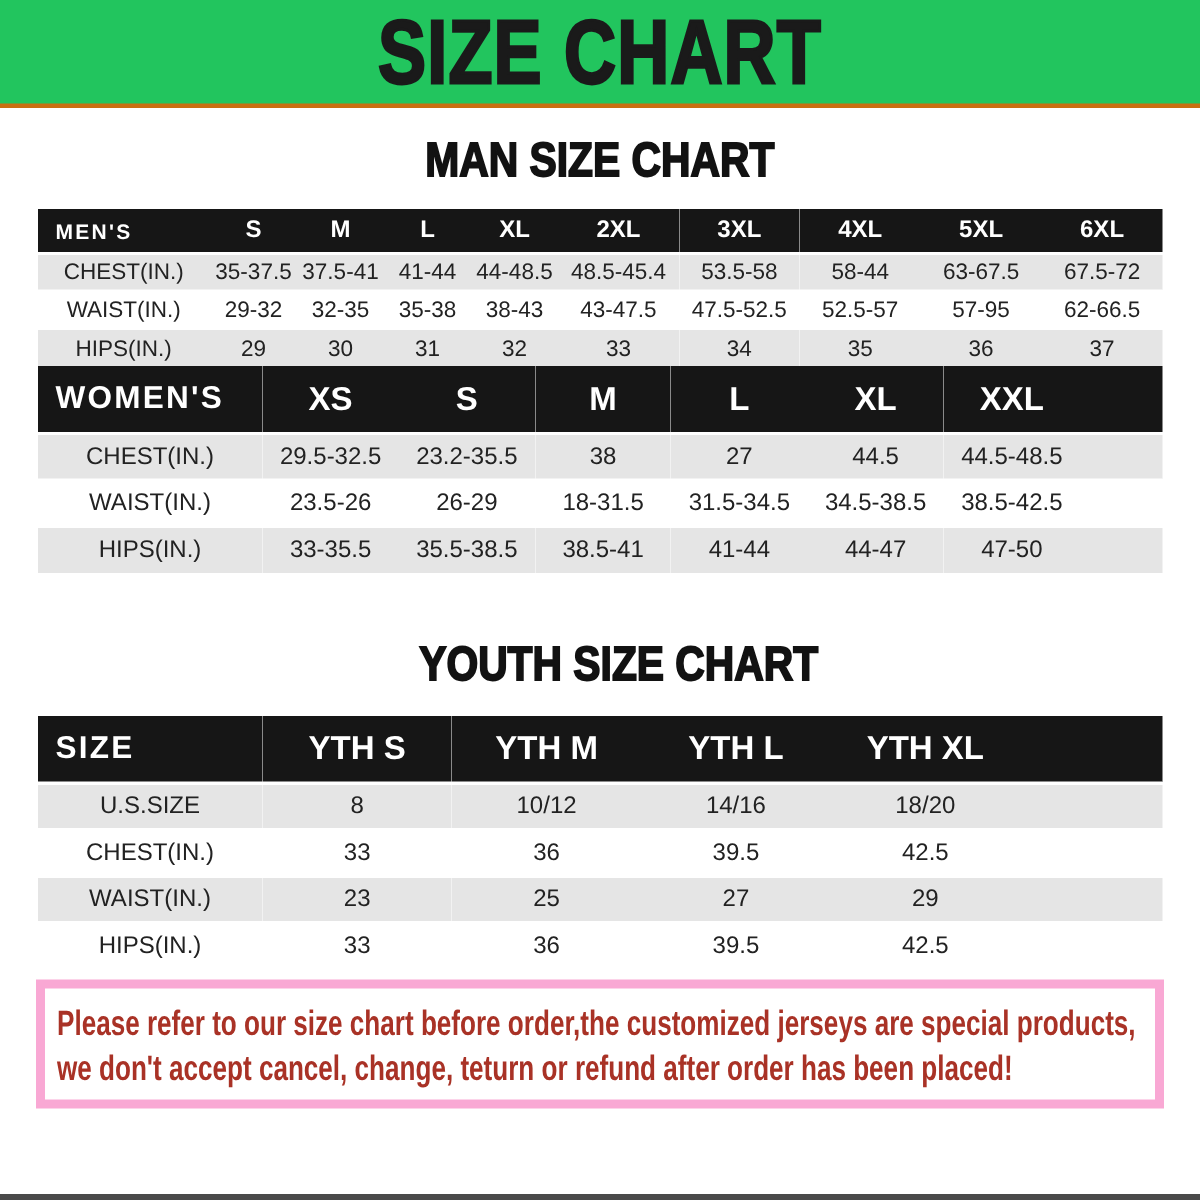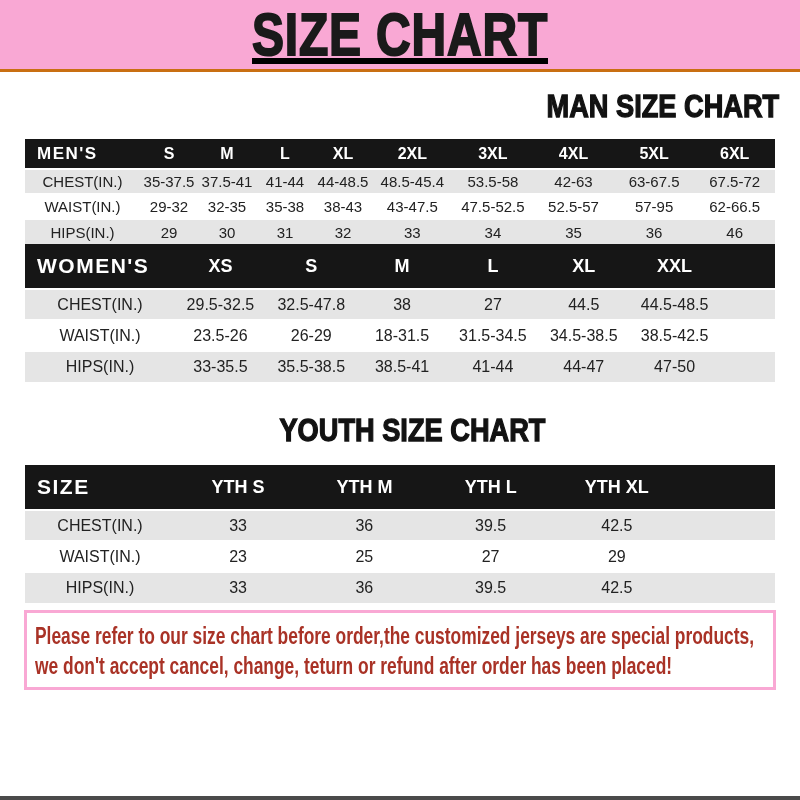--- a/index.html
+++ b/index.html
@@ -4,72 +4,72 @@
 <style>
   * { margin:0; padding:0; box-sizing:border-box; }
   html,body { width:800px; height:800px; }
   body {
     font-family:"Liberation Sans","DejaVu Sans",sans-serif;
     background:#ffffff; position:relative; overflow:hidden;
   }
 
   
   .banner {
-    height:72px; background:#f9a8d4; border-bottom:3px solid #C96F12;
-    display:flex; align-items:center; justify-content:center;text-decoration:underline;
+    height:72px; background:#22c55e; border-bottom:3px solid #C96F12;
+    display:flex; align-items:center; justify-content:center;
   }
   .banner-title {
     font-size:60px; font-weight:700; color:#1A1A1A; white-space:nowrap;
     letter-spacing:1px; transform:scaleX(0.8); -webkit-text-stroke:2px #1A1A1A;
   }
 
   
   .section-heading { text-align:center; }
   .section-heading span {
     display:inline-block; font-size:32px; font-weight:700; color:#121212;
     transform:scaleX(0.85); -webkit-text-stroke:1.3px #121212; white-space:nowrap;
   }
-  .sec-men   .section-heading { margin:16px 0 14px;text-align:right; }
+  .sec-men   .section-heading { margin:16px 0 14px; }
   .sec-women .section-heading { margin:24px 0 16px; }
-  .sec-youth .section-heading { margin:30px 0 16px;padding-left:24px; }
+  .sec-youth .section-heading { margin:42px 0 16px;padding-left:24px; }
 
   
   table {
     width:750px; margin:0 auto; border-collapse:collapse; table-layout:fixed;
   }
   thead th {
     background:#161616; color:#ffffff; font-weight:700; text-align:center;
     overflow:hidden;
   }
   thead th:first-child { text-align:left; padding-left:12px; letter-spacing:1.5px; }
   tbody td {
     text-align:center; color:#222222; border-top:2px solid #ffffff; overflow:hidden;
   }
   tbody tr:nth-child(odd)  td { background:#E5E5E5; }
   tbody tr:nth-child(even) td { background:#ffffff; }
 
   .tbl-men thead th { height:30px; font-size:16px; }
-  .tbl-men thead th:first-child { font-size:17px; }
+  .tbl-men thead th:first-child { font-size:14px; }
   .tbl-men tbody td { height:25px; font-size:15px; }
   .tbl-men th:first-child, .tbl-men td:first-child { width:115px; }
   .tbl-men th:nth-child(-n+5):not(:first-child),
   .tbl-men td:nth-child(-n+5):not(:first-child) { width:58px; }
 
-  .tbl-women thead th, .tbl-youth thead th { height:45px; font-size:18px; }
+  .tbl-women thead th, .tbl-youth thead th { height:45px; font-size:22px; }
   .tbl-women thead th:first-child, .tbl-youth thead th:first-child { font-size:21px; }
   .tbl-women tbody td, .tbl-youth tbody td { height:31px; font-size:16px; }
   .tbl-women th:first-child, .tbl-women td:first-child { width:150px; }
   .tbl-women th.spacer, .tbl-women td.spacer { width:55px; }
   .tbl-youth th:first-child, .tbl-youth td:first-child { width:150px; }
   .tbl-youth th.spacer, .tbl-youth td.spacer { width:95px; }
 
   
   .footer {
     margin:7px 24px 0 24px; background:#ffffff;
-    border:3px solid #f9a8d4; padding:8px 8px 6px 8px;
+    border:6px solid #f9a8d4; padding:8px 8px 6px 8px;
   }
   .footer-line {
     color:#A93226; font-size:23.5px; font-weight:700; line-height:30px;
     white-space:nowrap; transform:scaleX(0.74); transform-origin:0 50%;
   }
   .bottom-strip {
     position:absolute; left:0; bottom:0; width:100%; height:4px; background:#4A4A4A;
   }
 </style>
 </head>
@@ -100,21 +100,21 @@
       </thead>
       <tbody>
         <tr>
           <td>CHEST(IN.)</td>
           <td>35-37.5</td>
           <td>37.5-41</td>
           <td>41-44</td>
           <td>44-48.5</td>
           <td>48.5-45.4</td>
           <td>53.5-58</td>
-          <td>42-63</td>
+          <td>58-44</td>
           <td>63-67.5</td>
           <td>67.5-72</td>
         </tr>
         <tr>
           <td>WAIST(IN.)</td>
           <td>29-32</td>
           <td>32-35</td>
           <td>35-38</td>
           <td>38-43</td>
           <td>43-47.5</td>
@@ -126,21 +126,21 @@
         <tr>
           <td>HIPS(IN.)</td>
           <td>29</td>
           <td>30</td>
           <td>31</td>
           <td>32</td>
           <td>33</td>
           <td>34</td>
           <td>35</td>
           <td>36</td>
-          <td>46</td>
+          <td>37</td>
         </tr>
       </tbody>
     </table>
 </div>
 
 <div class="sec-women">
   <table class="tbl-women">
       <thead>
         <tr>
           <th>WOMEN'S</th>
@@ -150,21 +150,21 @@
           <th>L</th>
           <th>XL</th>
           <th>XXL</th>
           <th class="spacer"></th>
         </tr>
       </thead>
       <tbody>
         <tr>
           <td>CHEST(IN.)</td>
           <td>29.5-32.5</td>
-          <td>32.5-47.8</td>
+          <td>23.2-35.5</td>
           <td>38</td>
           <td>27</td>
           <td>44.5</td>
           <td>44.5-48.5</td>
           <td class="spacer"></td>
         </tr>
         <tr>
           <td>WAIST(IN.)</td>
           <td>23.5-26</td>
           <td>26-29</td>
@@ -198,20 +198,28 @@
           <th>SIZE</th>
           <th>YTH S</th>
           <th>YTH M</th>
           <th>YTH L</th>
           <th>YTH XL</th>
           <th class="spacer"></th>
         </tr>
       </thead>
       <tbody>
         <tr>
+          <td>U.S.SIZE</td>
+          <td>8</td>
+          <td>10/12</td>
+          <td>14/16</td>
+          <td>18/20</td>
+          <td class="spacer"></td>
+        </tr>
+        <tr>
           <td>CHEST(IN.)</td>
           <td>33</td>
           <td>36</td>
           <td>39.5</td>
           <td>42.5</td>
           <td class="spacer"></td>
         </tr>
         <tr>
           <td>WAIST(IN.)</td>
           <td>23</td>

